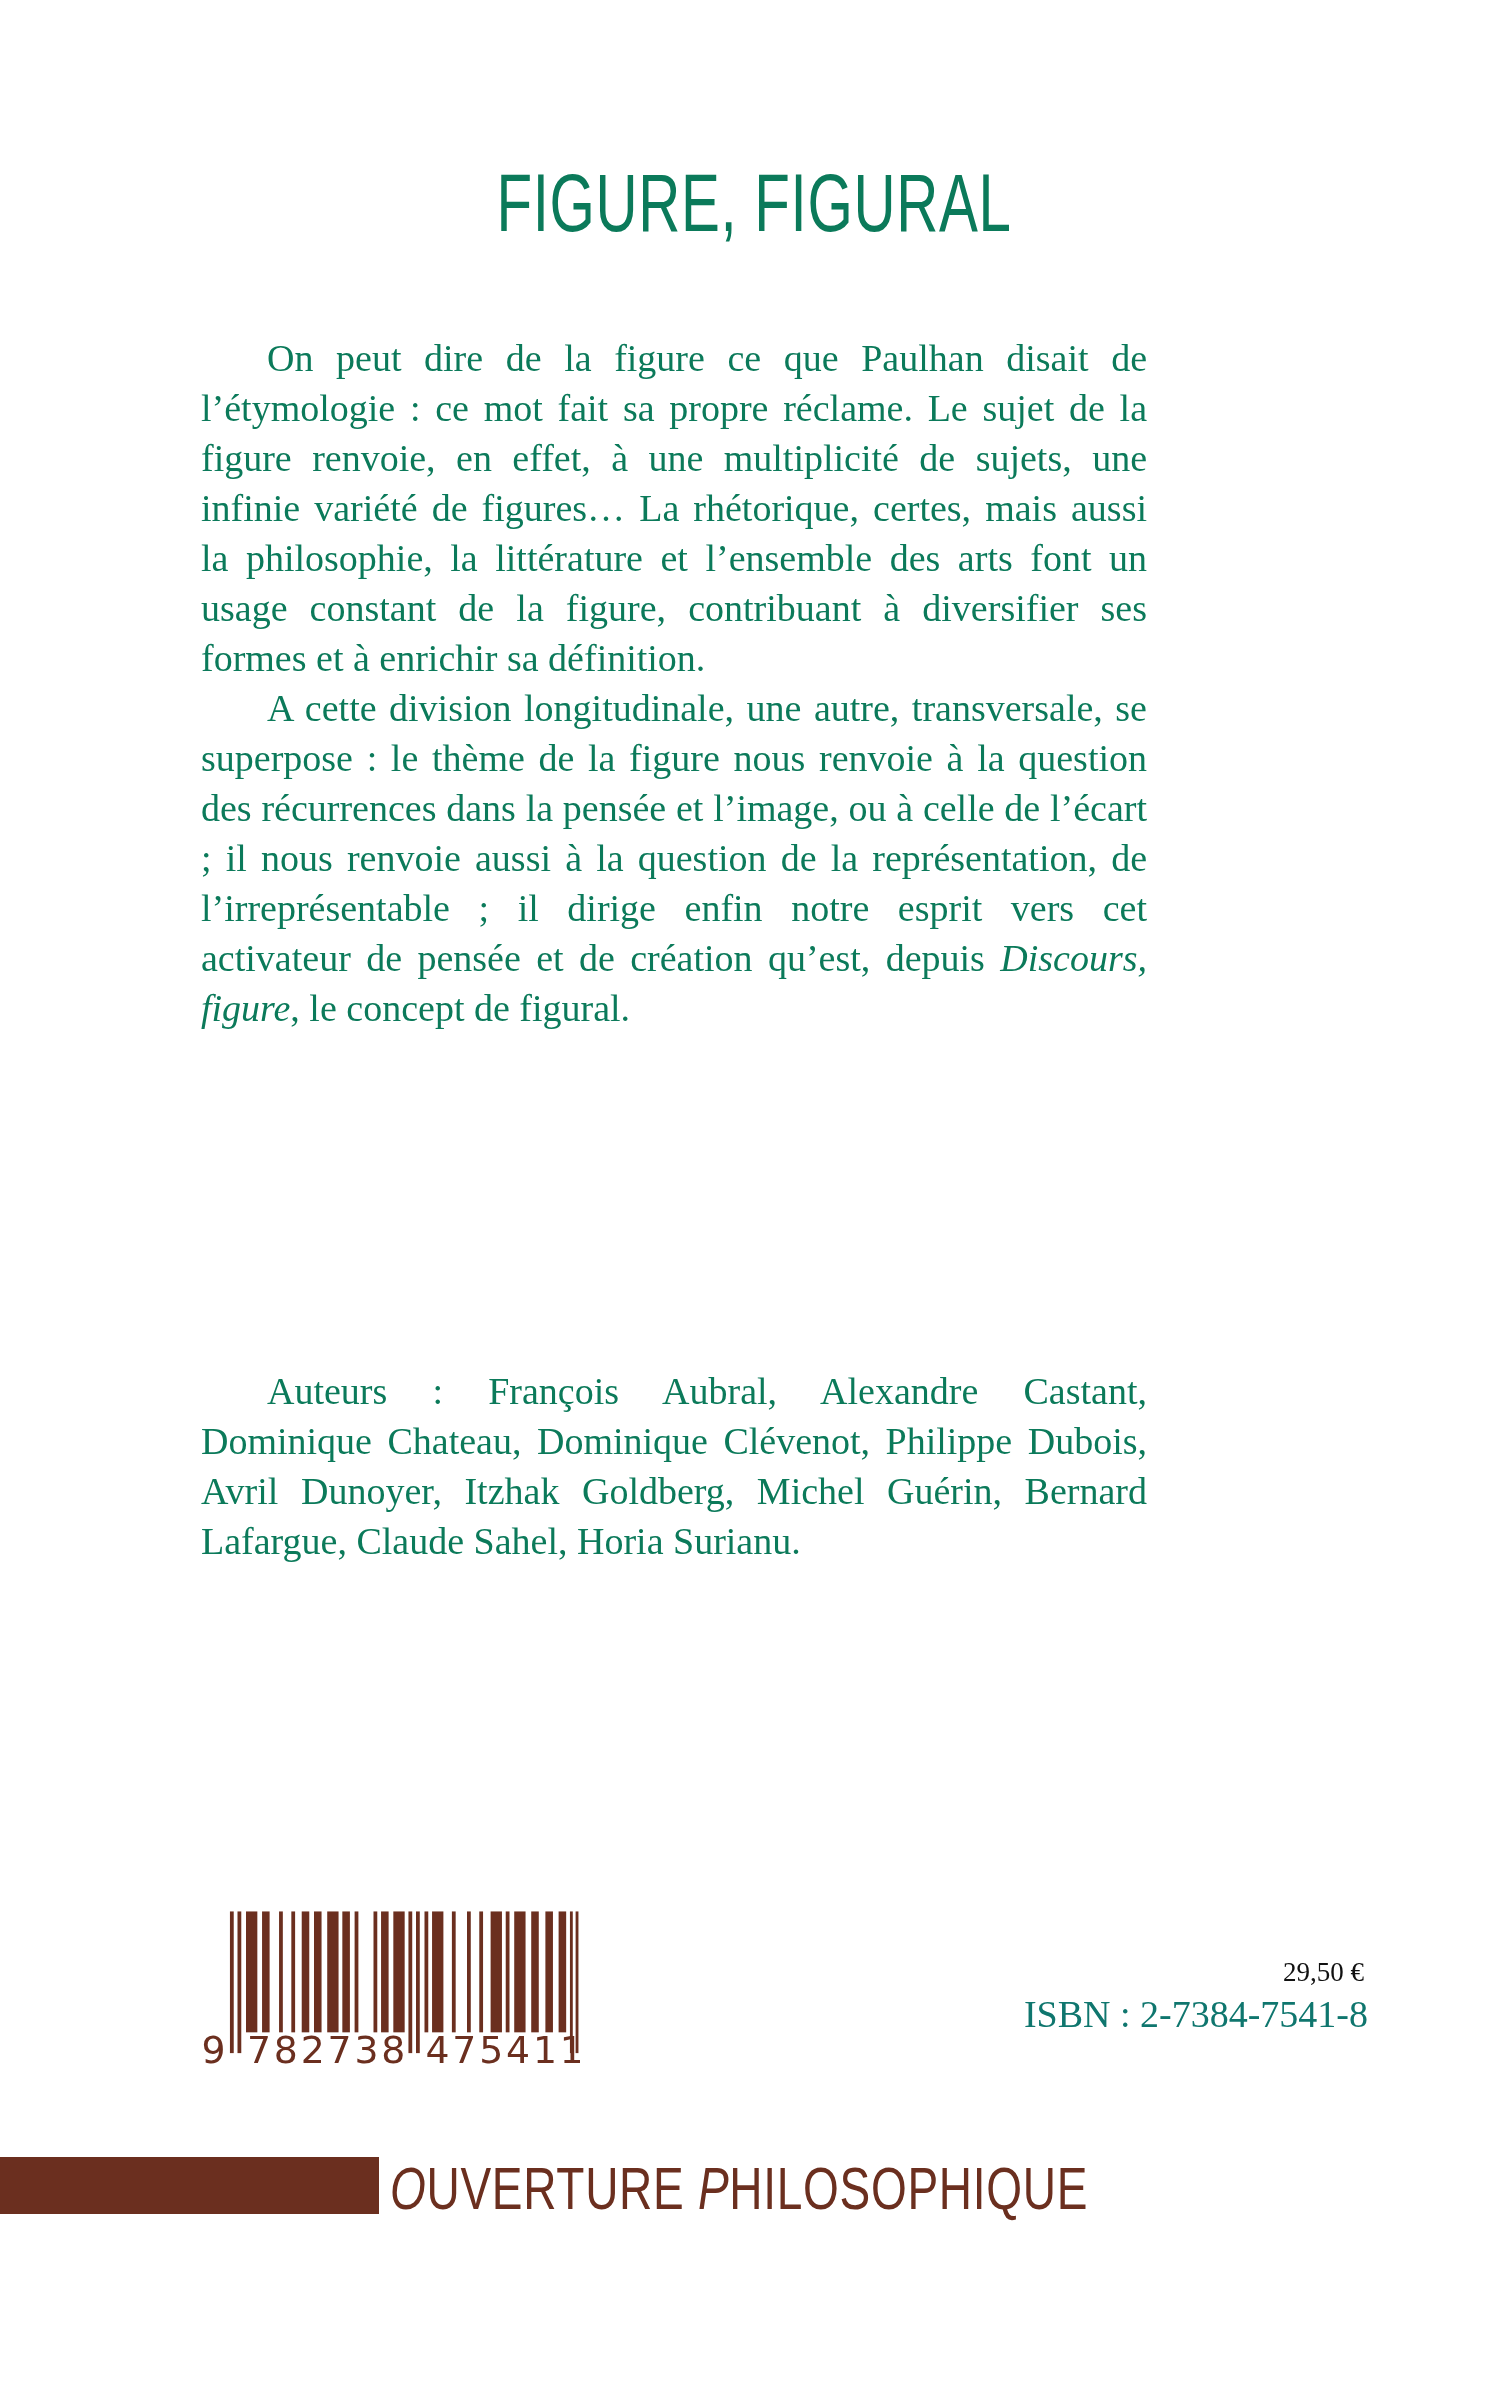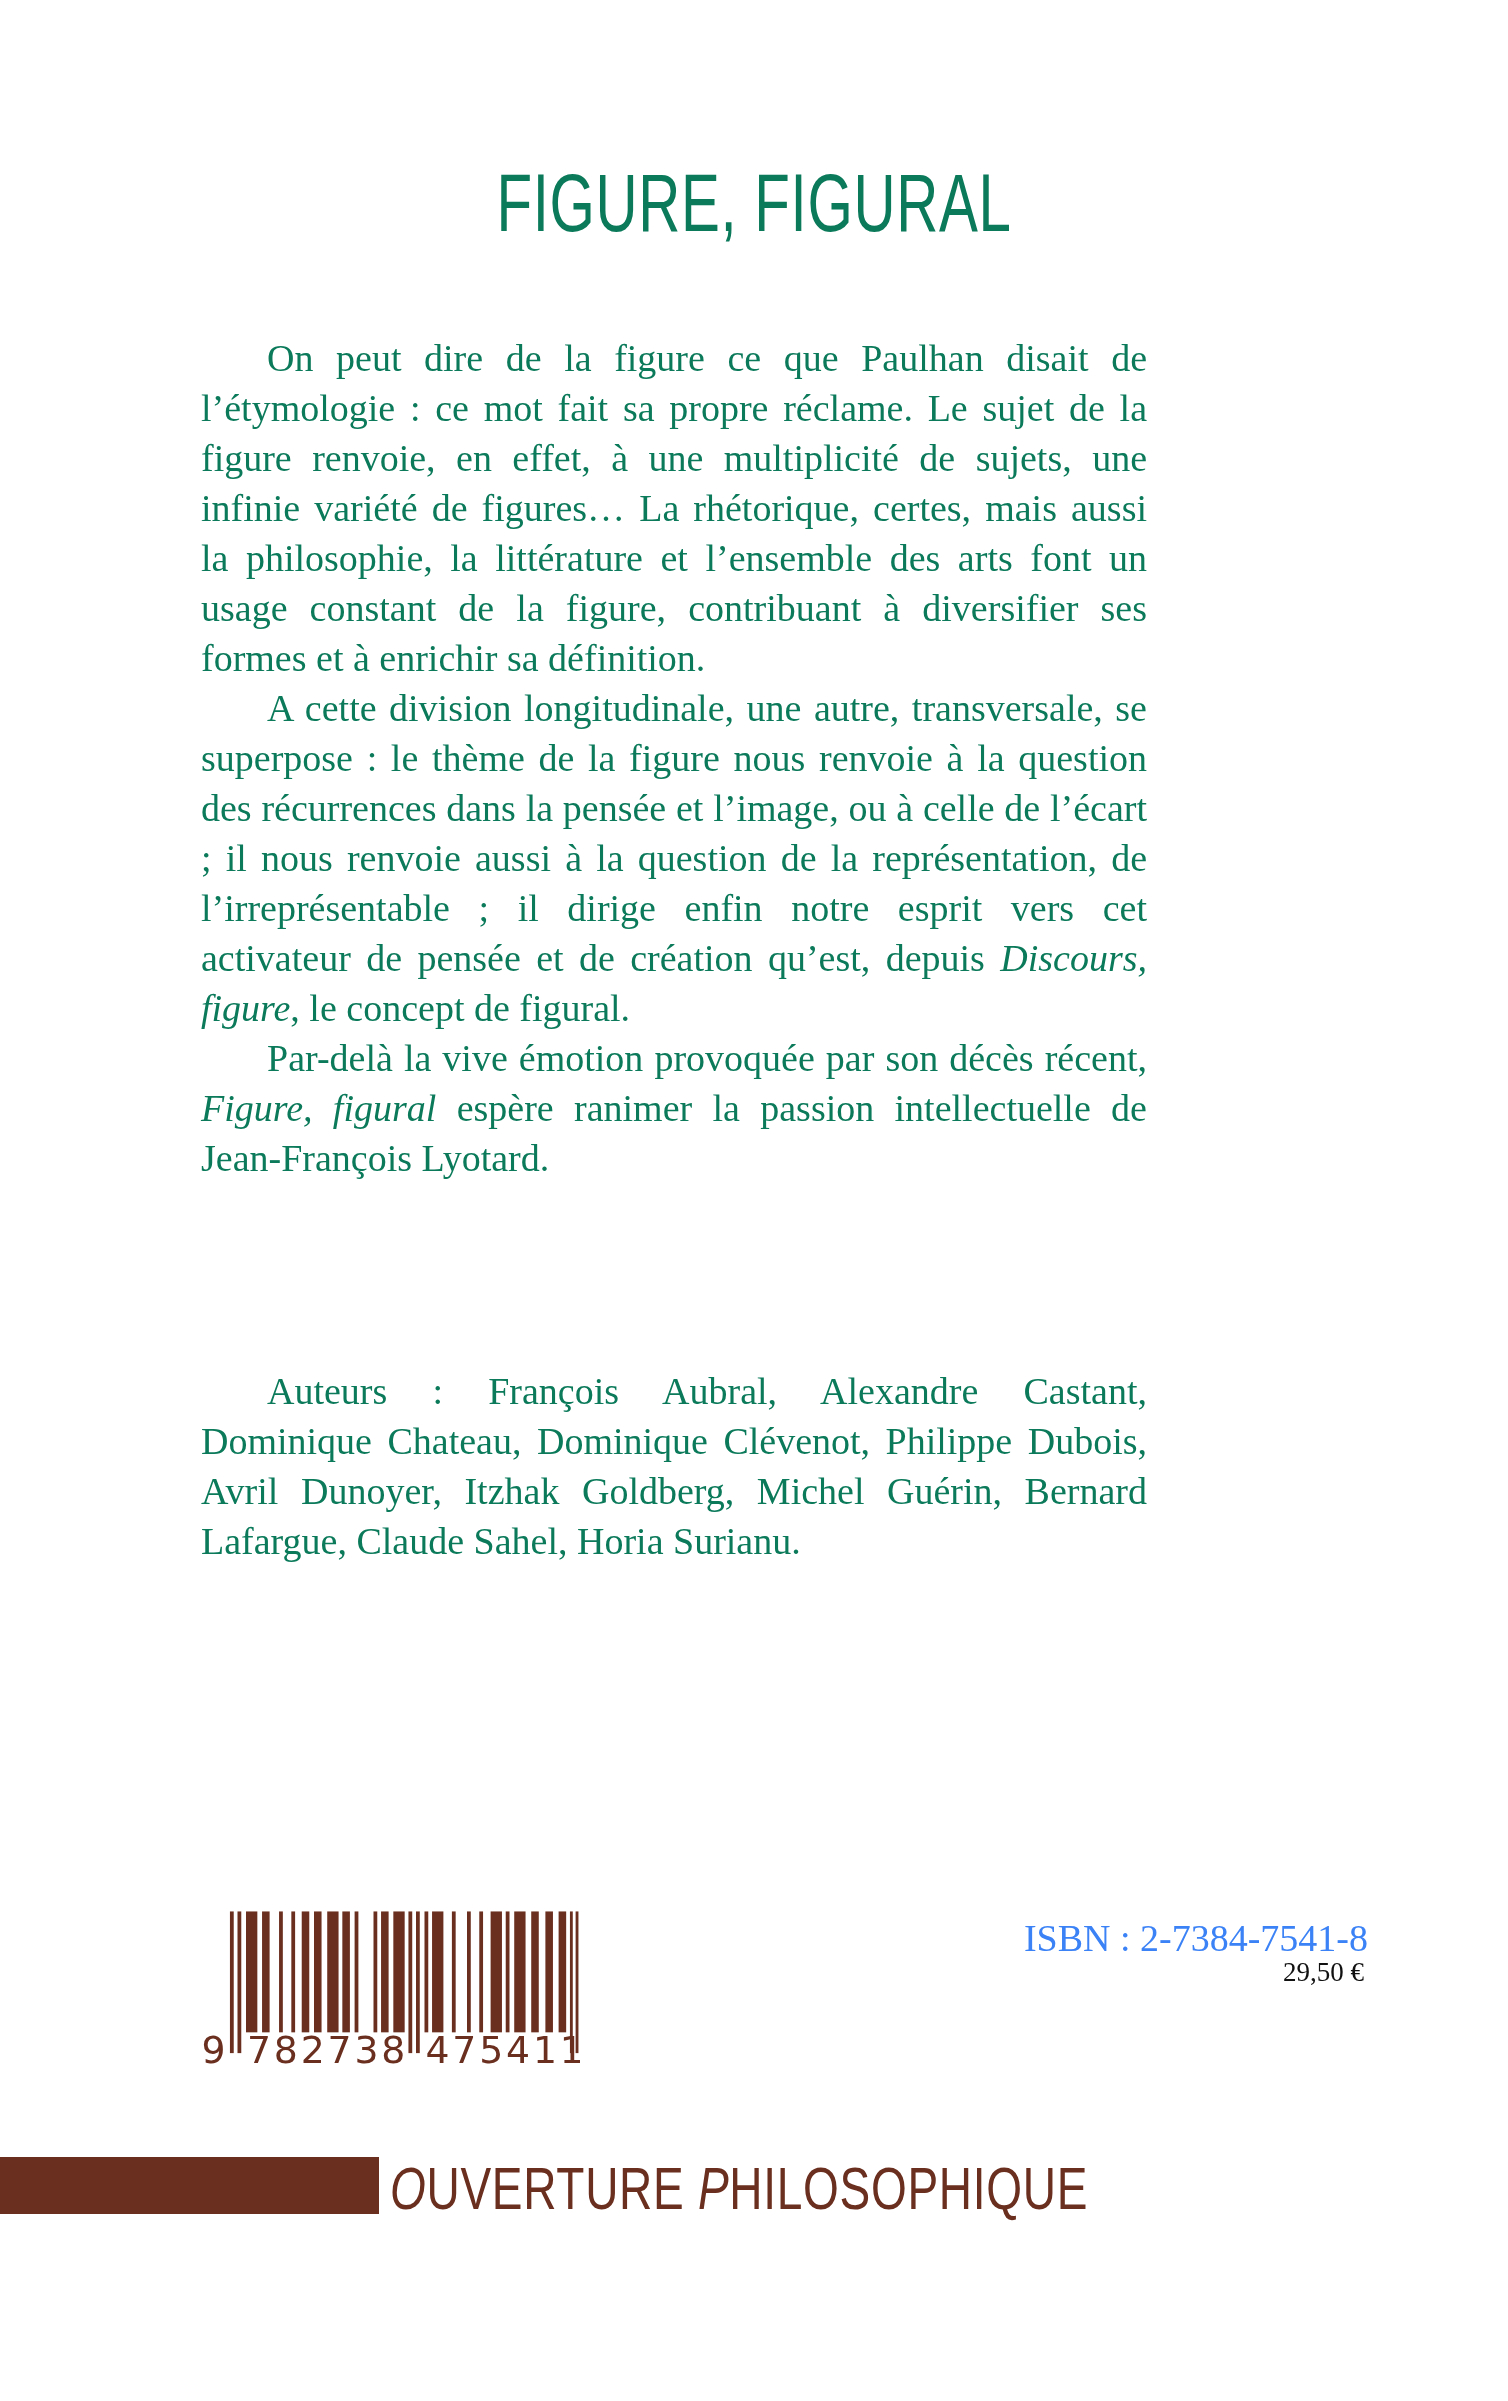--- a/index.html
+++ b/index.html
@@ -24,42 +24,41 @@
   }
   .barcode {
     position:absolute; left:201px; top:1902px; width:379px; height:170px;
   }
   .barcode svg { display:block; }
   .price {
     position:absolute; right:144px; top:1957px;
     font-family:Liberation Serif, serif; font-size:27px; color:#111;
   }
   .isbn {
-    position:absolute; right:140px; top:1916px;
-    font-family:"Liberation Serif", serif; font-size:38px; color:#3b82f6;
+    position:absolute; right:140px; top:1992px;
+    font-family:"Liberation Serif", serif; font-size:38px; color:#0f766e;
   }
   .series-bar {
     position:absolute; left:0; top:2157px; width:379px; height:57px; background:#6b2f1f;
   }
   .series-title {
     position:absolute; left:390px; top:2160px; height:57px;
     font-family:"Liberation Sans", sans-serif; font-size:59px; line-height:59px; color:#6b2f1f;
     transform:scaleX(0.78); transform-origin:left center; white-space:nowrap; letter-spacing:0.9px;
   }
   .series-title .ital { font-style:italic; }
 </style>
 </head>
 <body>
 
 <div class="title green">FIGURE, FIGURAL</div>
 
 <div class="body-text green">
   <p><span>On peut dire de la figure ce que Paulhan disait de l’étymologie : ce mot fait sa propre réclame. Le sujet de la figure renvoie, en effet, à une multiplicité de sujets, une infinie variété de figures… La rhétorique, certes, mais aussi la philosophie, la littérature et l’ensemble des arts font un usage constant de la figure, contribuant à diversifier ses formes et à enrichir sa définition.</span></p>
   <p><span>A cette division longitudinale, une autre, transversale, se superpose : le thème de la figure nous renvoie à la question des récurrences dans la pensée et l’image, ou à celle de l’écart ; il nous renvoie aussi à la question de la représentation, de l’irreprésentable ; il dirige enfin notre esprit vers cet activateur de pensée et de création qu’est, depuis </span><em>Discours, figure</em><span>, le concept de figural.</span></p>
-  <p><span>Par-delà la vive émotion provoquée par son décès récent, </span><em>Figure, figural</em><span> espère ranimer la passion intellectuelle de Jean-François Lyotard.</span></p>
 </div>
 
 <div class="authors green">Auteurs : François Aubral, Alexandre Castant, Dominique Chateau, Dominique Clévenot, Philippe Dubois, Avril Dunoyer, Itzhak Goldberg, Michel Guérin, Bernard Lafargue, Claude Sahel, Horia Surianu.</div>
 
 <div class="barcode">
   <svg width="379" height="170" viewBox="0 0 400 180">
     <g fill="#6b2f1f">
 
       <rect x="30" y="10" width="4" height="150"></rect>
       <rect x="38" y="10" width="4" height="150"></rect>

